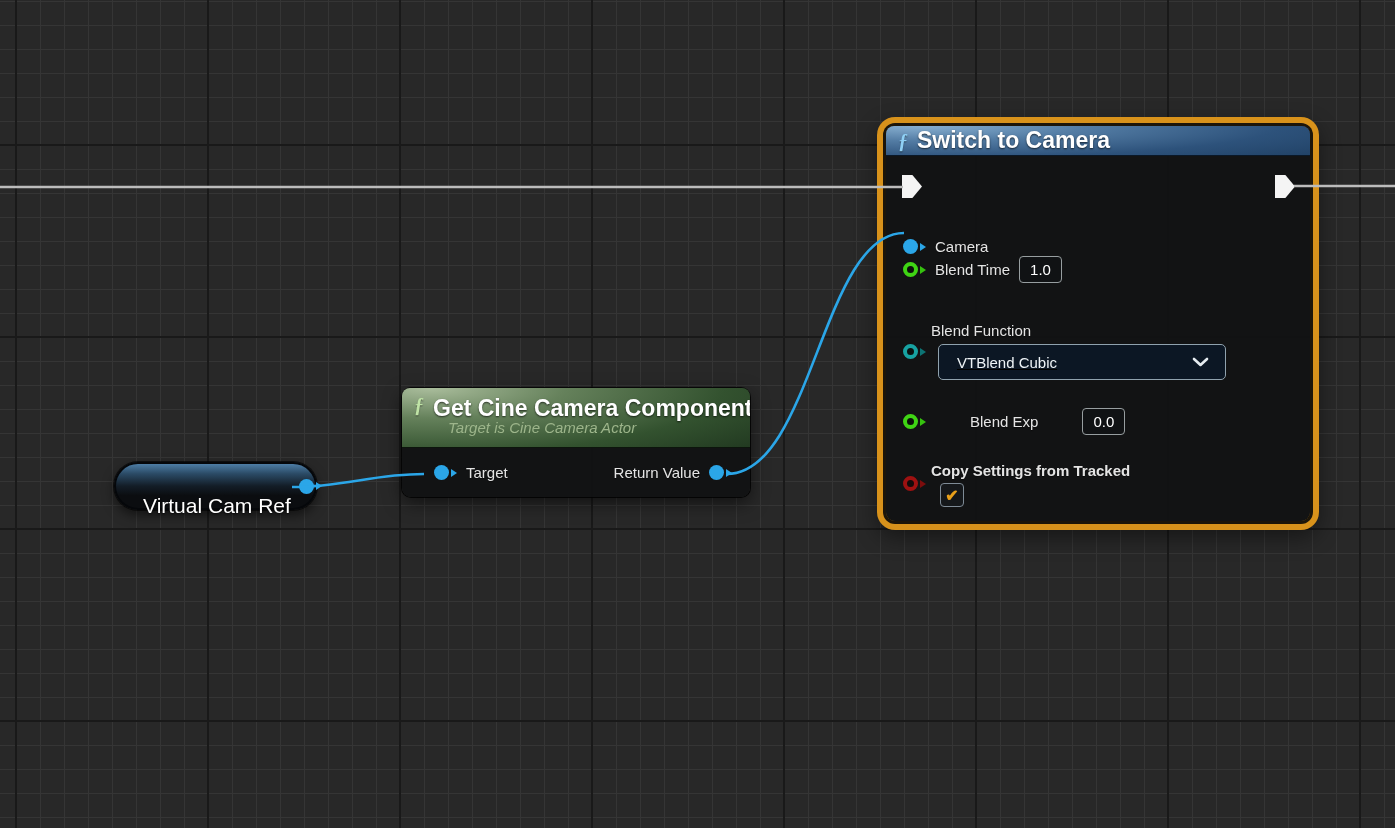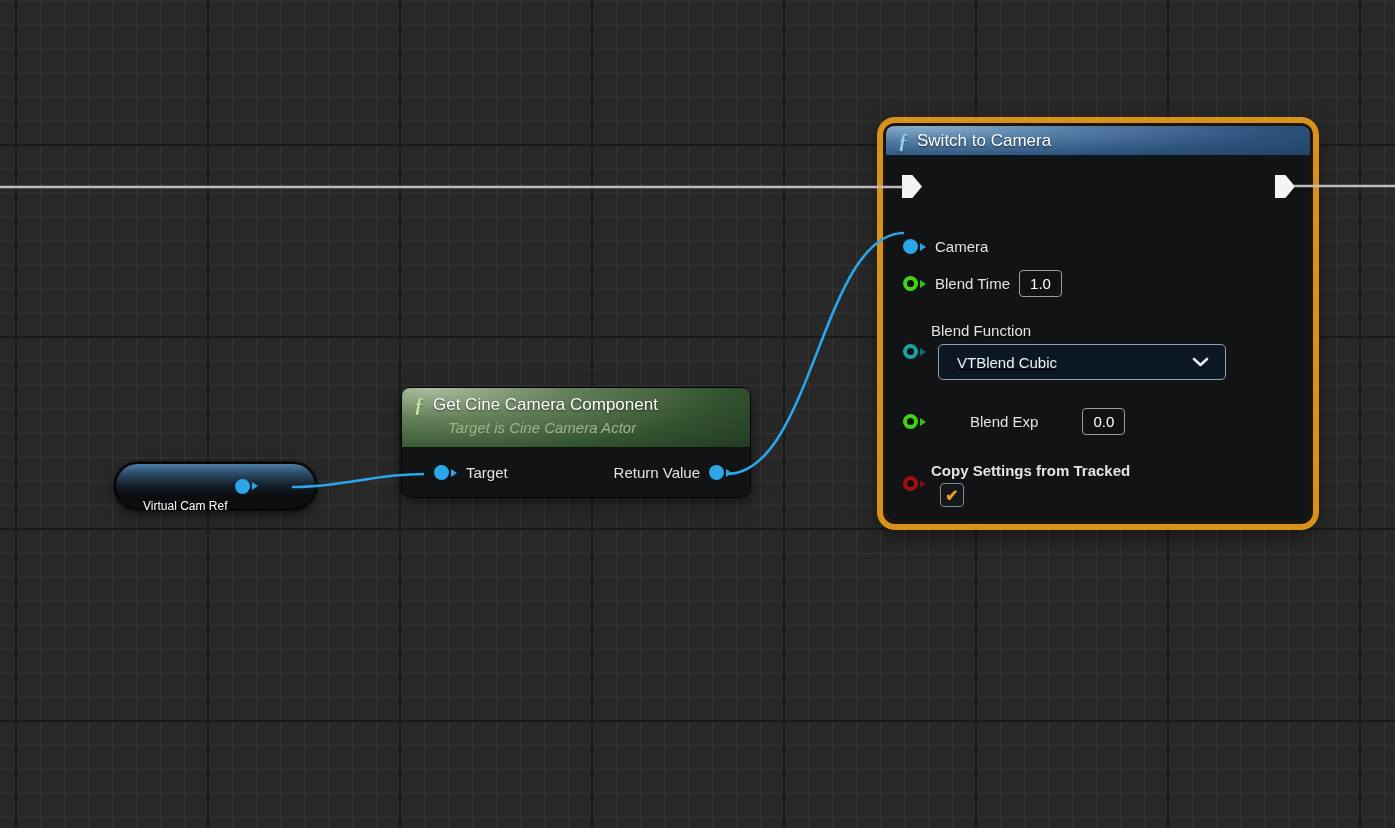--- a/index.html
+++ b/index.html
@@ -53,21 +53,21 @@
   }
   .f-icon{
     font-family:"Liberation Serif",serif;
     font-style:italic;font-weight:bold;
     font-size:20px;line-height:20px;
     text-shadow:0 1px 1px rgba(0,0,0,0.5);
   }
   .f-icon.blue{color:#8fd0f5;}
   .f-icon.green{color:#bfe3a6;}
   .node-title{
-    color:#fff;font-weight:normal;font-size:17px;
+    color:#fff;font-weight:bold;font-size:23px;
     text-shadow:0 1px 2px rgba(0,0,0,0.65);
     white-space:nowrap;
   }
   .node-subtitle{
     position:absolute;left:46px;top:31px;
     font-style:italic;font-size:15px;color:#9db58b;
     white-space:nowrap;
   }
 
   
@@ -119,21 +119,21 @@
   .var-node{
     position:absolute;
     left:114px;top:462px;width:203px;height:48px;
     border-radius:24px;
     border:2px solid #05070a;
     background:linear-gradient(180deg,#4d7da5 0%,#2b4b66 22%,#131d27 50%,#0b0d10 72%,#0b0d10 100%);
     box-shadow:0 5px 12px rgba(0,0,0,0.55), 0 0 0 1px rgba(0,0,0,0.6);
     display:flex;align-items:center;
     padding-left:27px;gap:8px;
   }
-  .var-label{color:#fff;font-size:12px;white-space:nowrap;text-shadow:0 1px 2px rgba(0,0,0,0.7);margin-top:40px;}
+  .var-label{color:#fff;font-size:21px;white-space:nowrap;text-shadow:0 1px 2px rgba(0,0,0,0.7);margin-top:40px;}
 
   .wires{position:absolute;left:0;top:0;pointer-events:none;}
 </style>
 </head>
 <body>
 
 <div class="canvas">
 
   <div class="var-node">
     <span class="var-label">Virtual Cam Ref</span>
@@ -179,21 +179,21 @@
     </div>
 
     <div class="pin-row" style="left:17px;top:112px;">
       <span class="pin">
         <span class="pin-dot filled-blue"></span>
         <span class="pin-arrow blue"></span>
       </span>
       <span class="pin-label">Camera</span>
     </div>
 
-    <div class="pin-row" style="left:17px;top:144px;">
+    <div class="pin-row" style="left:17px;top:130px;">
       <span class="pin">
         <span class="pin-dot hollow-green"></span>
         <span class="pin-arrow green"></span>
       </span>
       <span class="pin-label">Blend Time</span>
       <span class="value-box">1.0</span>
     </div>
 
     <span class="free-label" style="left:45px;top:196px;">Blend Function</span>
     <div class="pin-row" style="left:17px;top:218px;">

